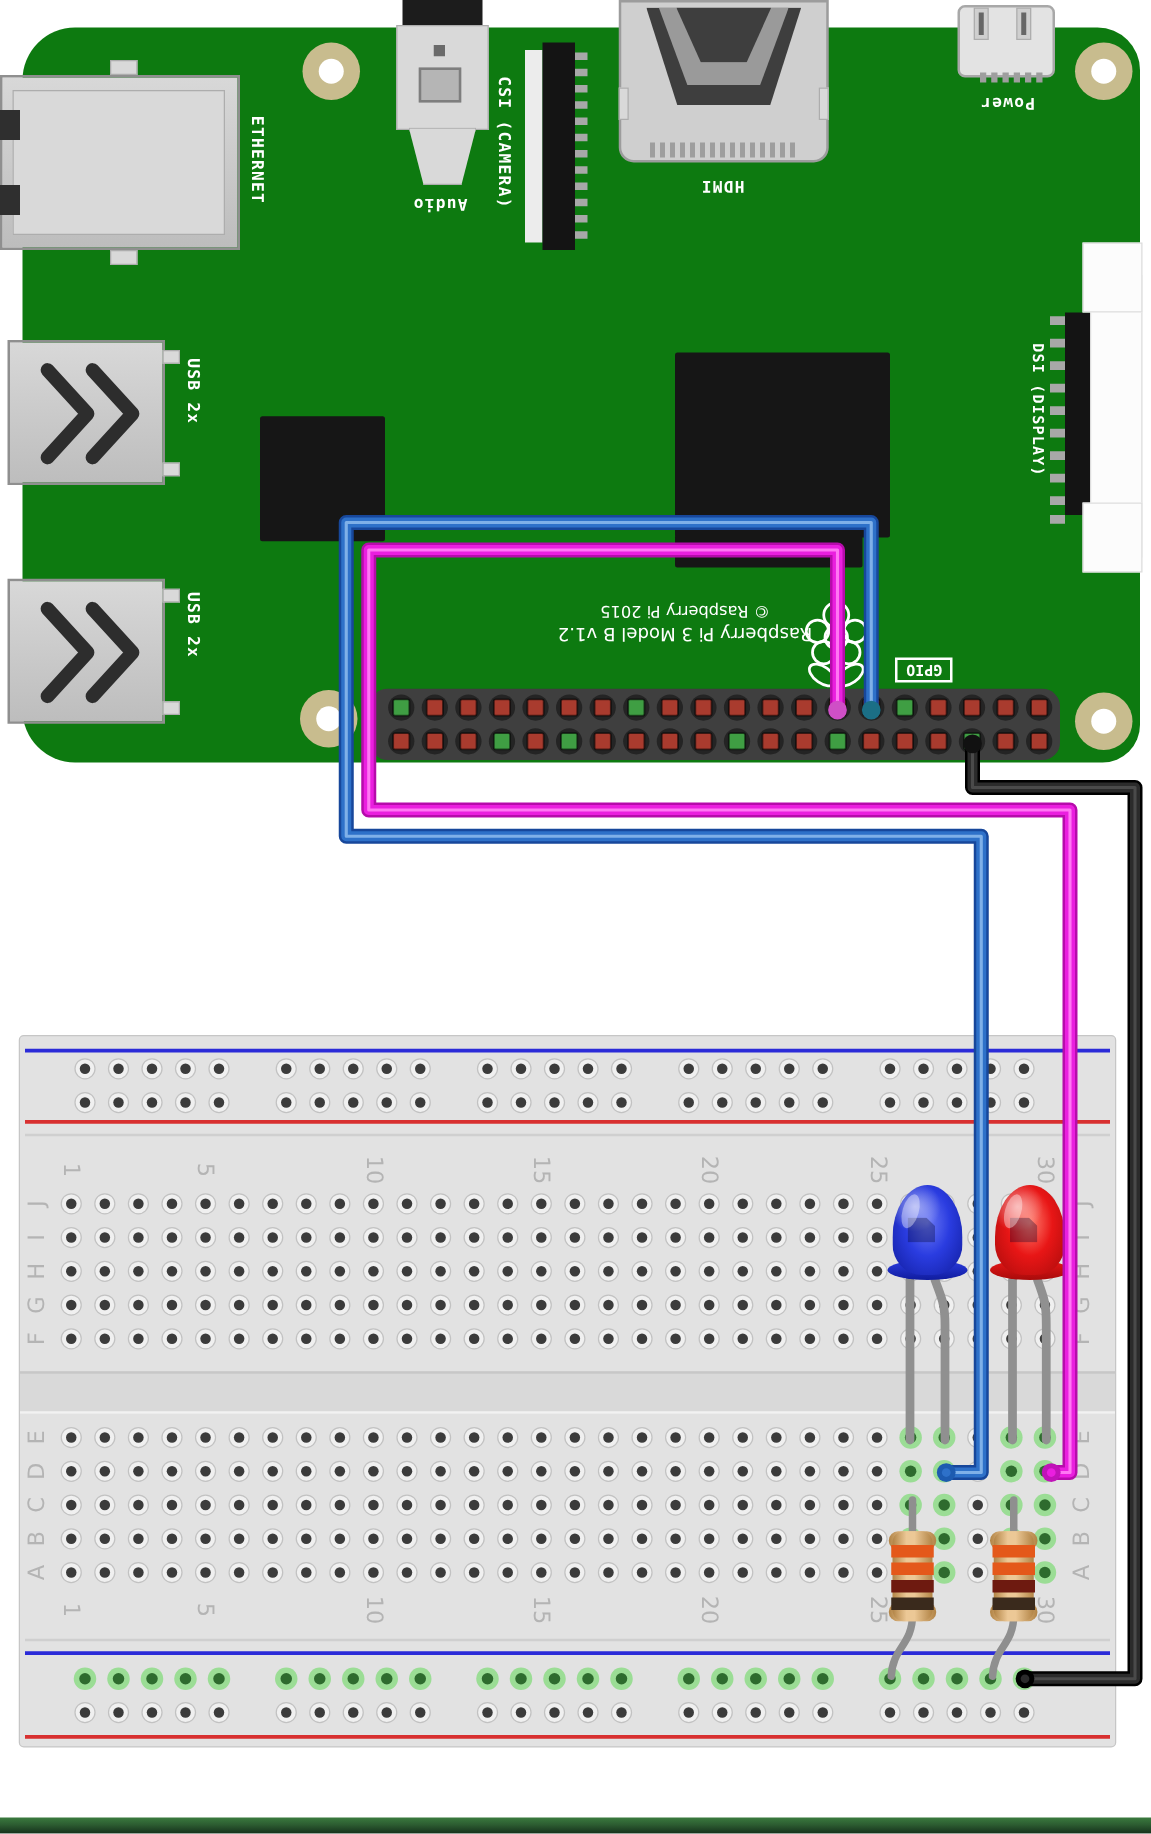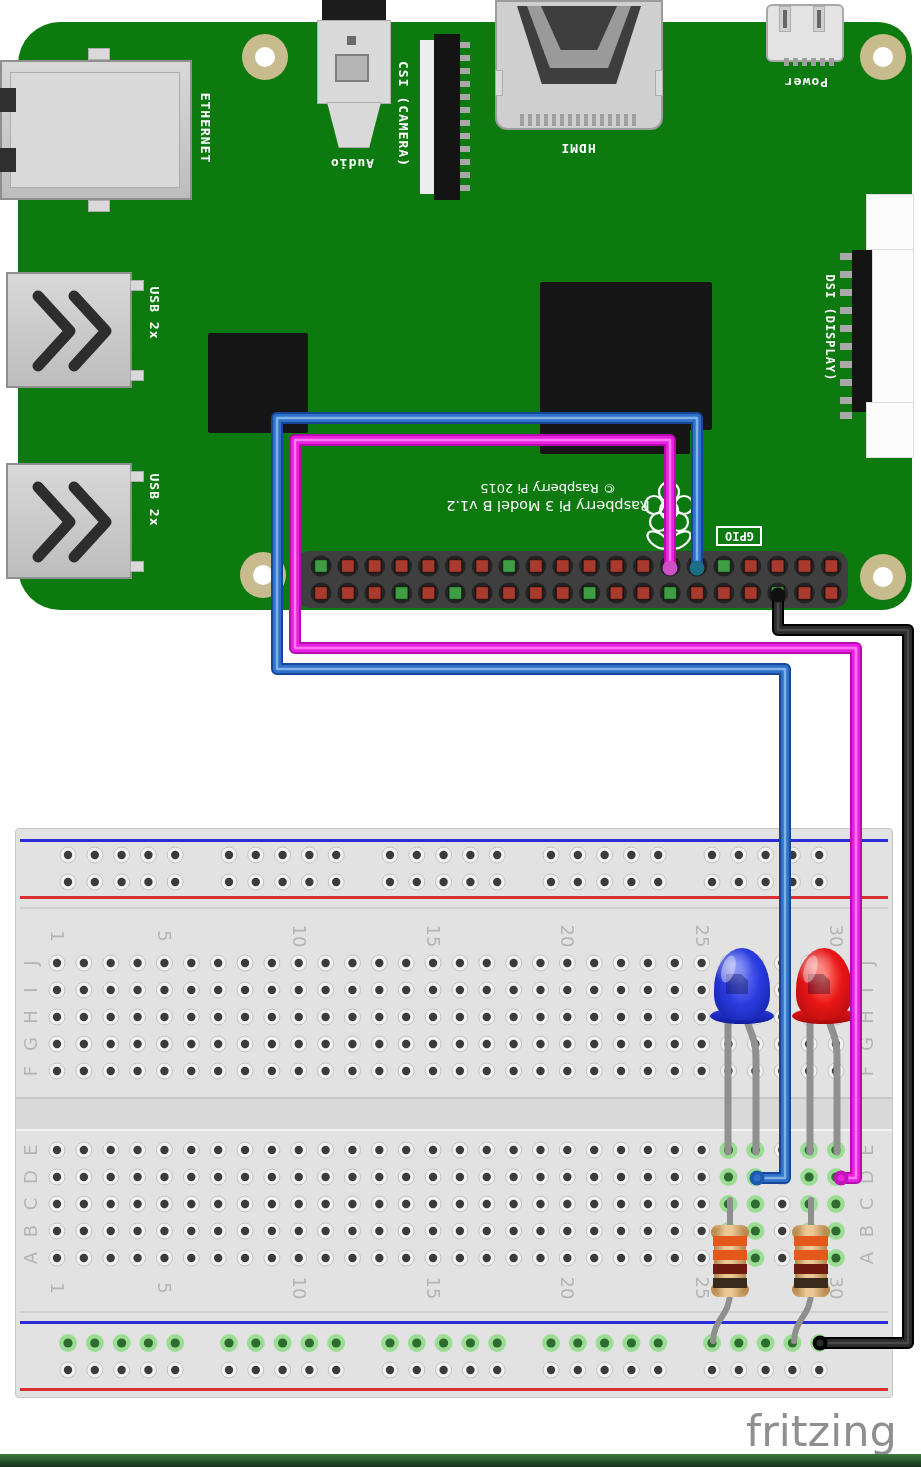--- a/index.html
+++ b/index.html
@@ -1225,15 +1225,14 @@
       <g>
         <polyline points="778,595 778,630 908,630 908,1343 820,1343" fill="none" stroke="#000000" stroke-width="12" stroke-linejoin="round" stroke-linecap="round"></polyline>
         <polyline points="778,595 778,630 908,630 908,1343 820,1343" fill="none" stroke="#2b2b2b" stroke-width="8" stroke-linejoin="round" stroke-linecap="round"></polyline>
         <polyline points="778,595 778,630 908,630 908,1343 820,1343" fill="none" stroke="#4a4a4a" stroke-width="2.5" stroke-linejoin="round" stroke-linecap="round"></polyline>
         <circle cx="778" cy="595" r="7.5" fill="#111111"></circle>
         <circle cx="820" cy="1343" r="7.5" fill="#000000"></circle>
         <circle cx="820" cy="1343" r="3.5" fill="#2b2b2b"></circle>
       </g>
     </svg>
 
-  <div id="watermark">fritzing</div>
   <div id="bottom-bar"></div>
 </div>
 
 </body></html>

